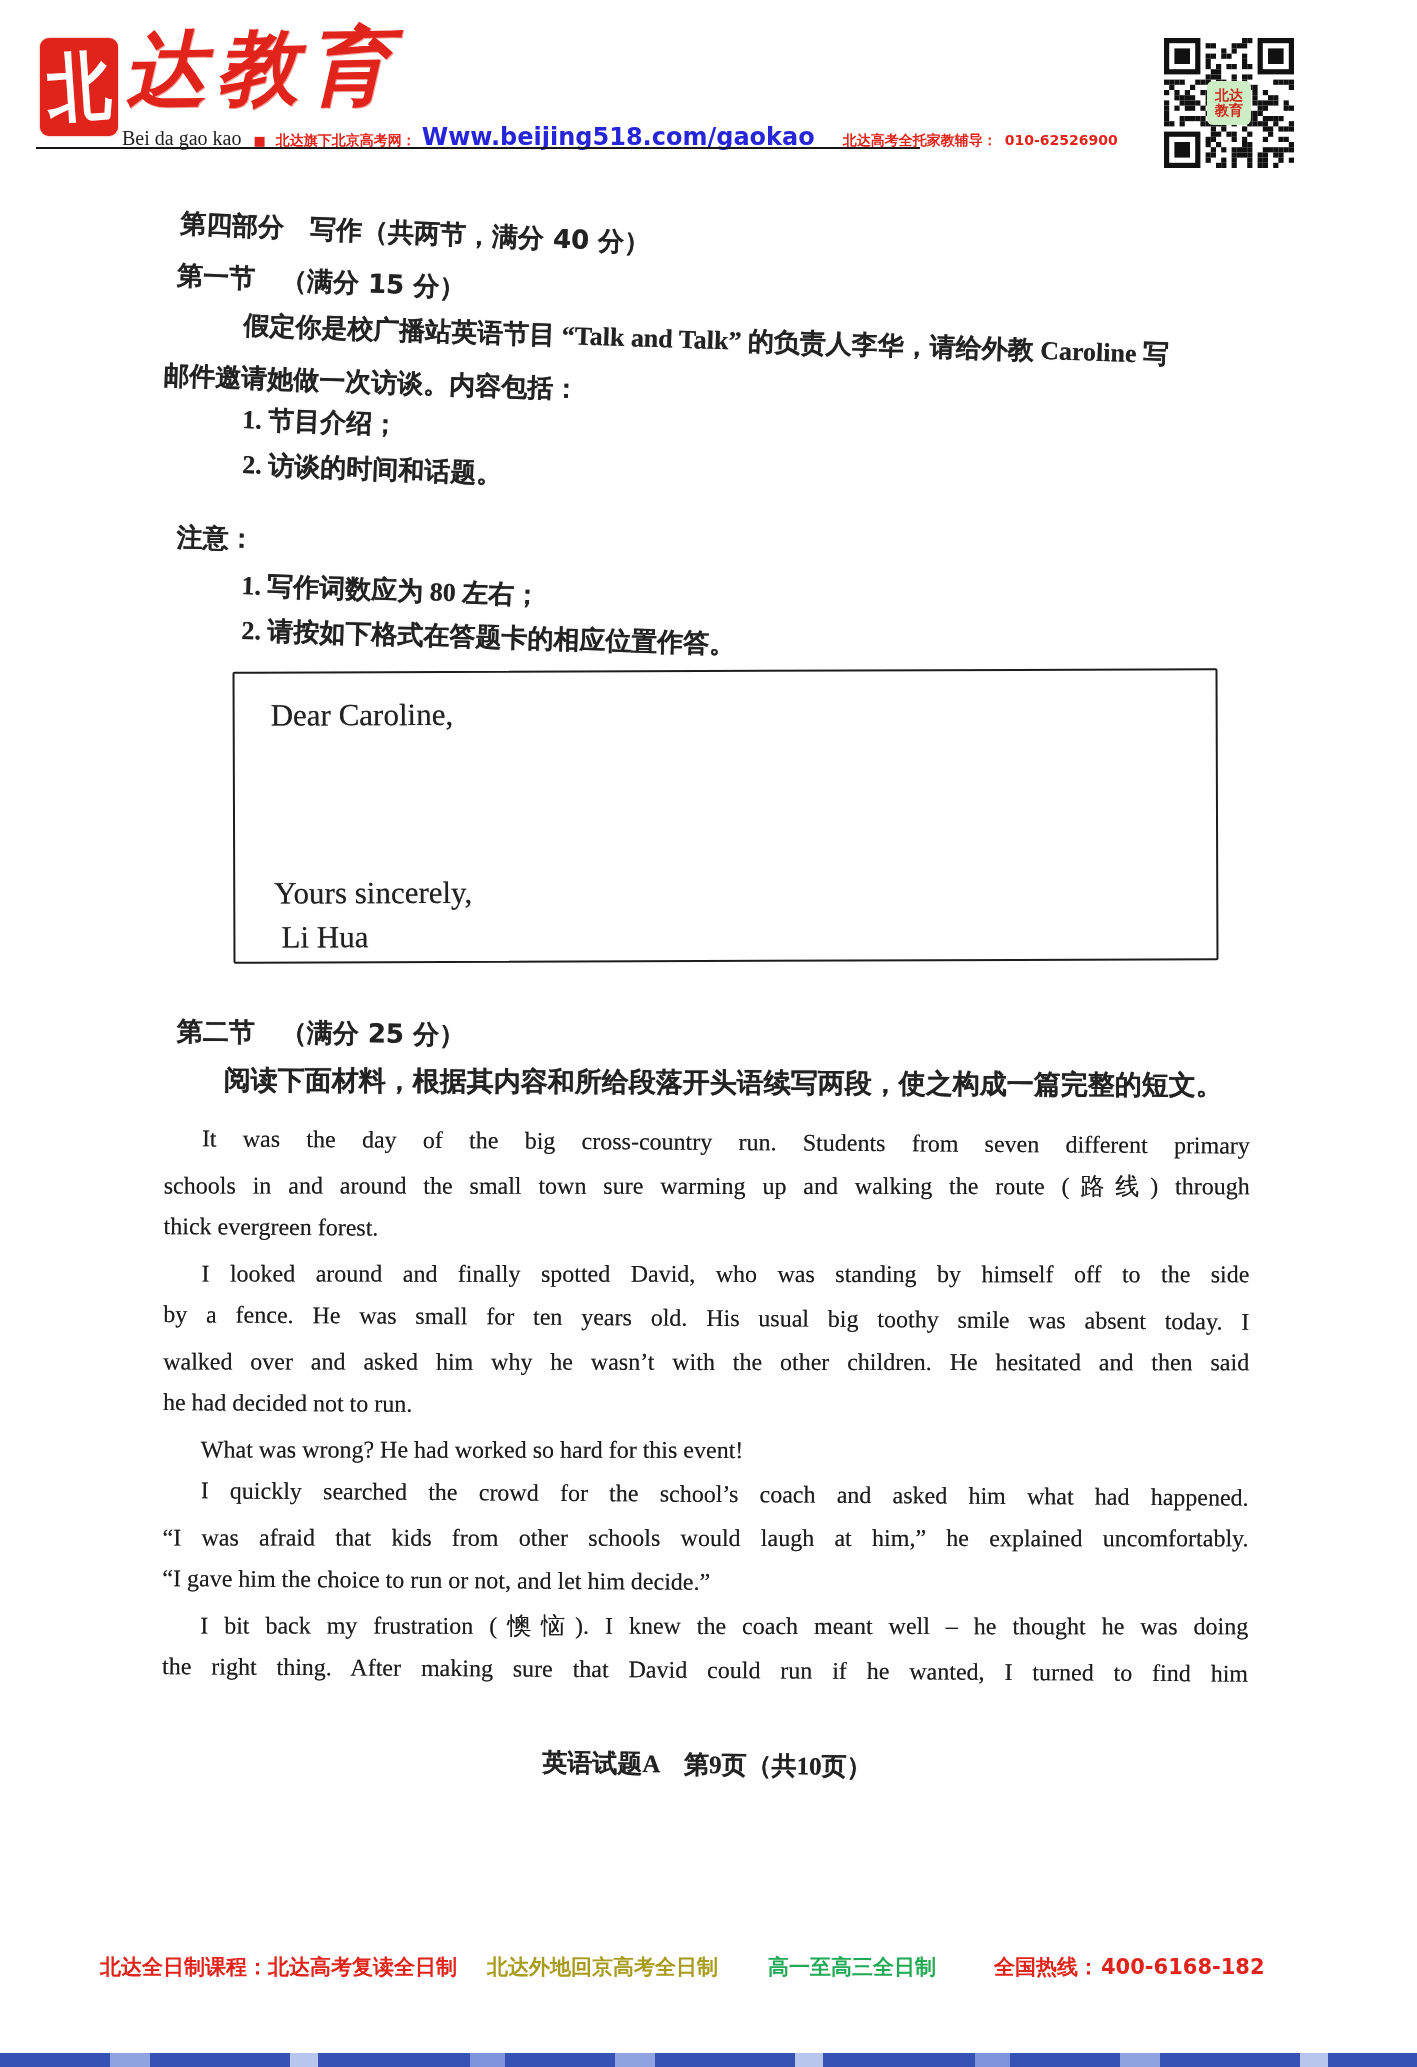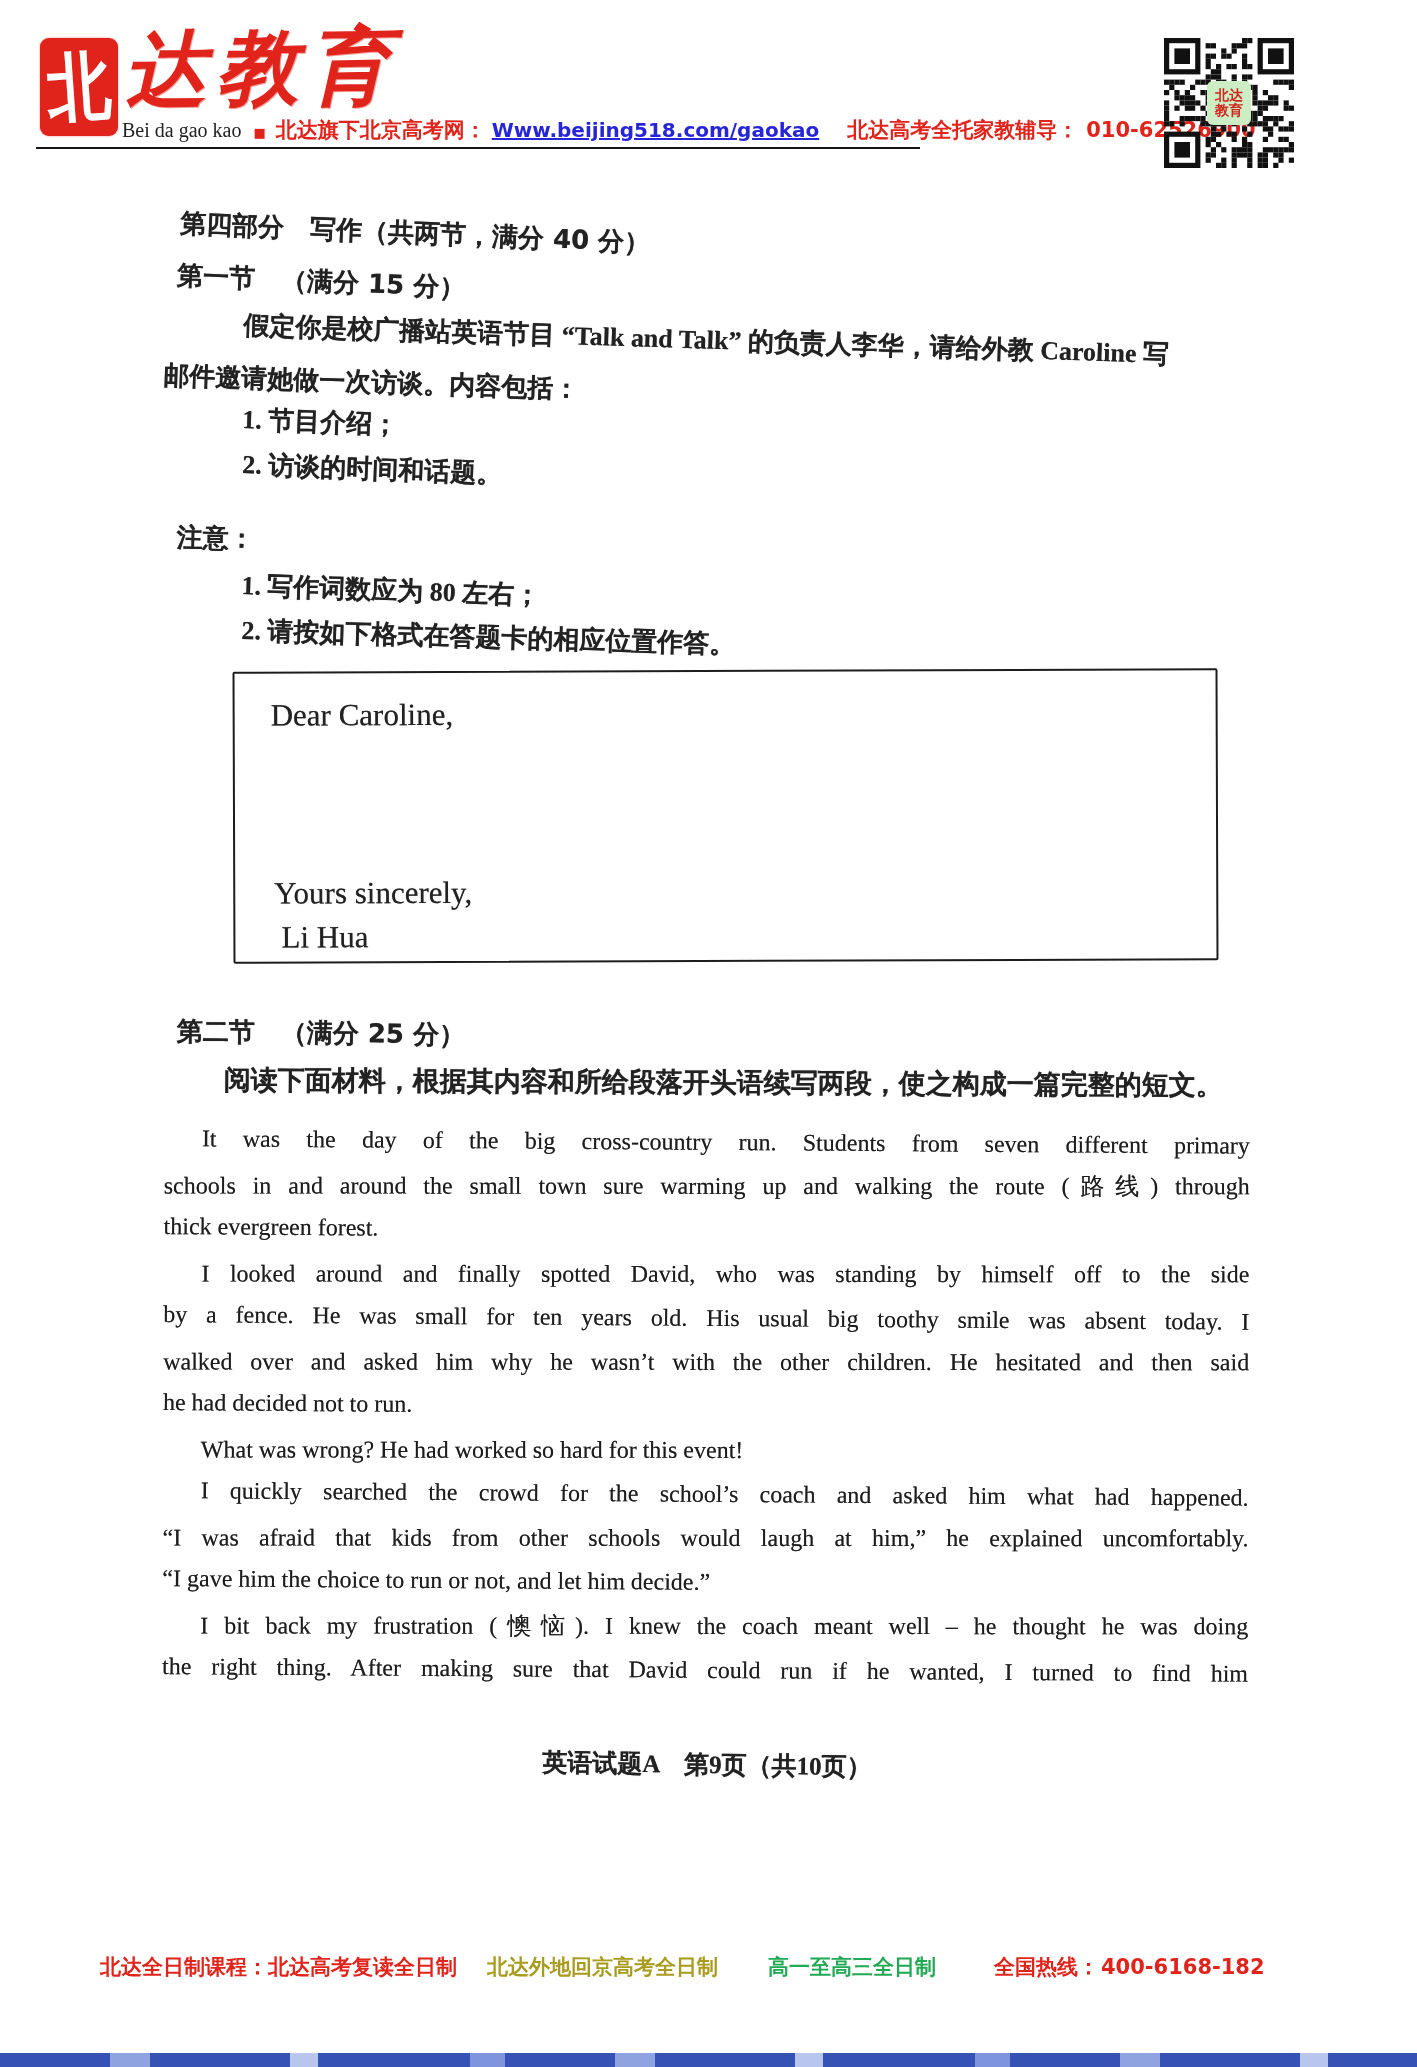--- a/index.html
+++ b/index.html
@@ -33,25 +33,26 @@
     font-weight:700;font-style:italic;letter-spacing:10px;
     font-family:"DejaVu Serif","Liberation Serif",serif;
     transform:rotate(-1deg);text-shadow:1px 1px 0 rgba(224,36,27,.45);
   }
   .header-row{
     left:122px;top:116px;display:flex;align-items:baseline;white-space:nowrap;
   }
   .pinyin{font-size:20px;color:#222;font-family:"Liberation Serif",serif;}
   .sq{color:var(--brand-red);font-size:13px;margin:0 10px 0 12px;font-family:"DejaVu Sans",sans-serif;}
   .site-label,.tutor,.phone{
-    color:var(--brand-red);font-weight:700;font-size:21px;
+    color:var(--brand-red);font-weight:700;font-size:14px;
     font-family:"DejaVu Sans","Liberation Sans",sans-serif;
+    margin-top:16px;
   }
   .site-url{
-    color:var(--link-blue);font-weight:700;font-size:20px;margin:0 6px;
+    color:var(--link-blue);font-weight:700;font-size:24px;margin:0 6px;
     text-decoration:underline;font-family:"DejaVu Sans","Liberation Sans",sans-serif;
   }
   .tutor{margin-left:22px;}
   .phone{margin-left:8px;}
   .rule{left:36px;top:147px;width:884px;height:2px;background:#161616;}
   .qr{left:1164px;top:38px;width:130px;height:130px;}
   .qr svg{display:block;}
   .qr-center{
     position:absolute;left:43px;top:43px;width:44px;height:44px;border-radius:6px;
     background:#cdeec4;display:flex;flex-direction:column;align-items:center;justify-content:center;

